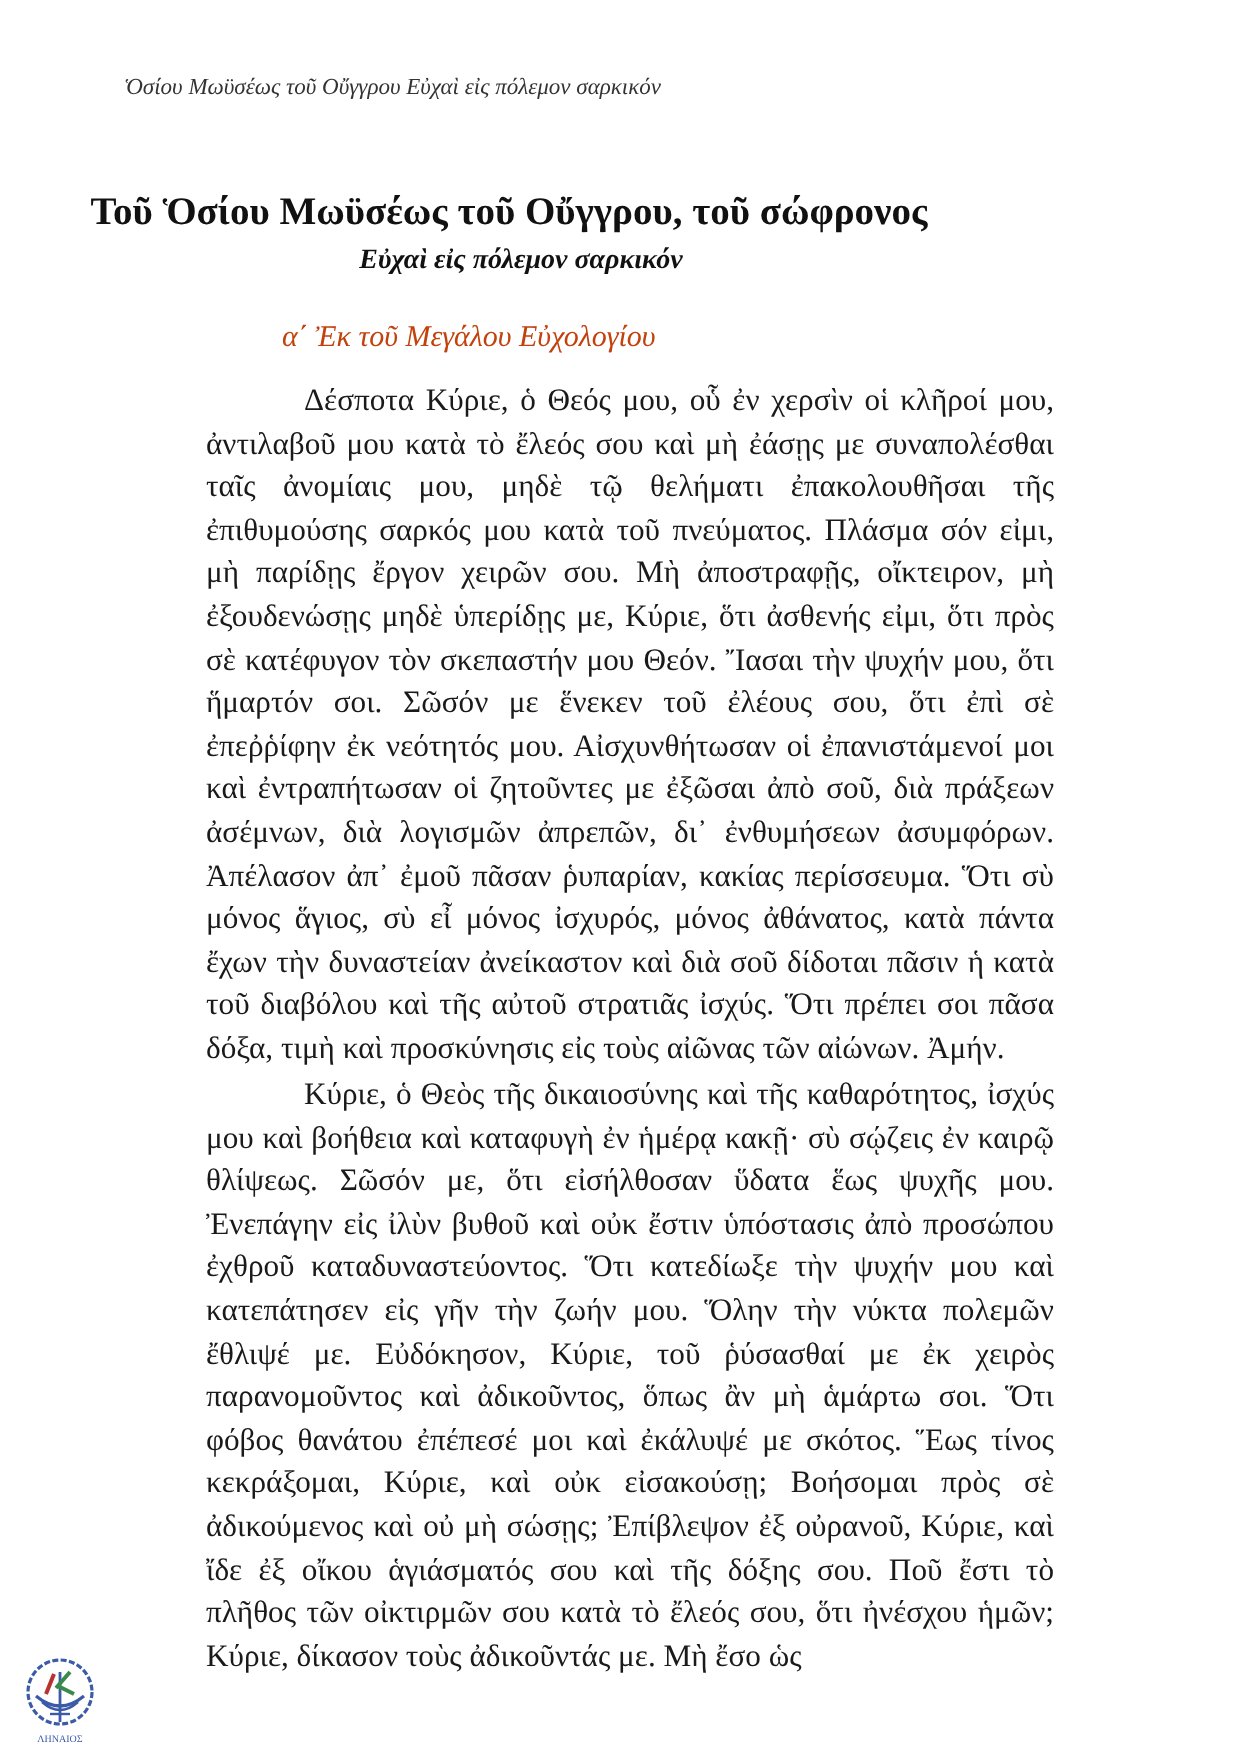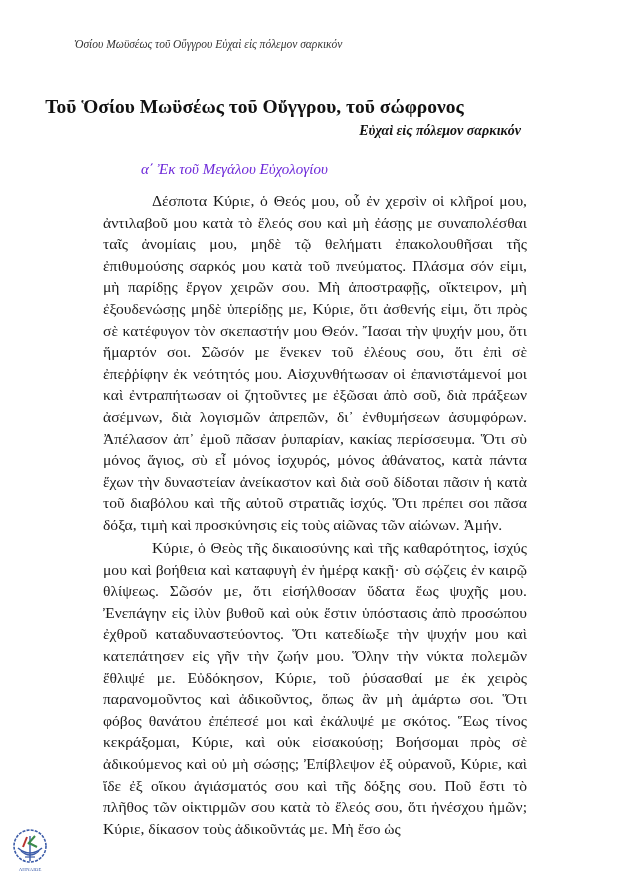--- a/index.html
+++ b/index.html
@@ -1,25 +1,25 @@
 <!DOCTYPE html>
 <html><head>
 <meta charset="utf-8">
 <style>
   html, body { margin: 0; padding: 0; background: #ffffff; }
   body { width: 627px; height: 879px; position: relative; overflow: hidden;
          font-family: "DejaVu Serif", "Liberation Serif", serif; color: #1a1a1a; }
-  .running-header { position: absolute; left: 74px; top: 38px; font-size: 11.5px;
+  .running-header { position: absolute; left: 62px; top: 38px; font-size: 11.5px;
          font-style: italic; color: #333; font-family: "Liberation Serif", serif; }
   .title { position: absolute; left: 0; width: 509px; top: 96px; text-align: center;
          font-size: 19.5px; font-weight: bold; font-family: "Liberation Serif", serif; color: #111; }
-  .subtitle { position: absolute; left: 0; width: 521px; top: 123px; text-align: right;
+  .subtitle { position: absolute; left: 0; width: 521px; top: 123px; text-align: center;
          font-size: 14px; font-weight: bold; font-style: italic; font-family: "Liberation Serif", serif; color: #111; }
   .section { position: absolute; left: 92px; width: 446px; }
-  .sec-head { font-style: italic; color: #6d28d9; font-size: 15px; font-family: "Liberation Serif", serif;
+  .sec-head { font-style: italic; color: #c2410c; font-size: 15px; font-family: "Liberation Serif", serif;
          padding-left: 49px; line-height: 19px; }
   .body-text { font-size: 15.6px; line-height: 21.6px; text-align: justify; text-indent: 49px;
          font-family: "Liberation Serif", serif; color: #1a1a1a; margin: 11px; }
   #sec1 { top: 160px; }
   #sec2 { top: 526px; }
   .logo { position: absolute; left: 8px; top: 828px; width: 44px; height: 46px; }
 </style>
 </head>
 <body>
 

